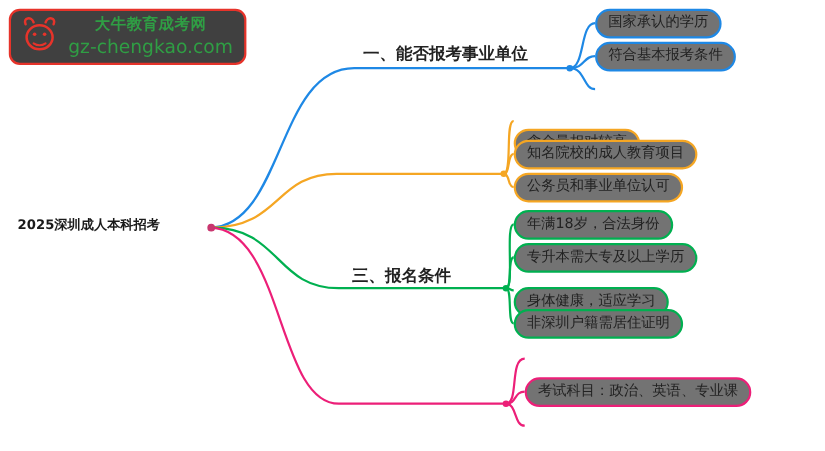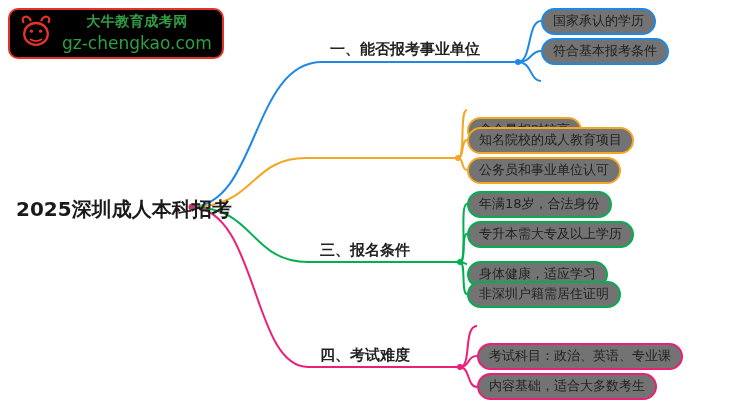--- a/index.html
+++ b/index.html
@@ -4,36 +4,36 @@
 <style>
   html,body{margin:0;padding:0;}
   body{
     width:750px;height:410px;position:relative;overflow:hidden;
     background:#ffffff;
     font-family:"DejaVu Sans","Liberation Sans",sans-serif;
   }
   .links{position:absolute;left:0;top:0;width:750px;height:410px;}
   .root-node{
     position:absolute;left:16px;top:196px;
-    font-size:20px;font-weight:bold;color:#1a1a1a;white-space:nowrap;
+    font-size:12px;font-weight:bold;color:#1a1a1a;white-space:nowrap;
   }
   .branch-label{
     position:absolute;font-size:15px;font-weight:bold;color:#222;white-space:nowrap;
   }
   .leaf{
     position:absolute;background:#737373;border:2px solid #000;border-radius:14px;
     padding:3px 10px;font-size:13px;line-height:1.3;color:#222;white-space:nowrap;
   }
   .b0{border-color:#1e88e5}
   .b1{border-color:#f5a623}
   .b2{border-color:#00b050}
   .b3{border-color:#ec1f78}
   .logo{
     position:absolute;left:8px;top:8px;display:flex;align-items:center;gap:6px;
-    border:2px solid #e6332a;border-radius:10px;padding:3px 10px 4px 6px;background:#000000;
+    border:2px solid #e6332a;border-radius:10px;padding:3px 10px 4px 6px;background:#404040;
   }
   .logo-text{display:flex;flex-direction:column;align-items:center;}
   .logo-name{font-size:14px;font-weight:bold;color:#2f9e44;letter-spacing:.5px;}
   .logo-url{font-size:17px;color:#2f9e44;margin-top:2px;}
 </style>
 </head>
 <body>
 
 <div style="position:absolute;inset:0;">
 
@@ -86,30 +86,28 @@
     <div class="logo-text">
       <div class="logo-name">大牛教育成考网</div>
       <div class="logo-url">gz-chengkao.com</div>
     </div>
   </div>
 
   <div class="root-node">2025深圳成人本科招考</div>
 
   <div class="branch-label" style="left:330px;top:40px;">一、能否报考事业单位</div>
   <div class="branch-label" style="left:320px;top:241px;">三、报名条件</div>
-  <div class="branch-label" style="left:320px;top:346px;">四、考试难度</div>
 
   <div class="leaf b0" style="left:541px;top:8px;">国家承认的学历</div>
   <div class="leaf b0" style="left:541px;top:38px;">符合基本报考条件</div>
 
   <div class="leaf b1" style="left:467px;top:97px;margin-top:20px;">含金量相对较高</div>
   <div class="leaf b1" style="left:467px;top:127px;">知名院校的成人教育项目</div>
   <div class="leaf b1" style="left:467px;top:157px;">公务员和事业单位认可</div>
 
   <div class="leaf b2" style="left:467px;top:191px;">年满18岁，合法身份</div>
   <div class="leaf b2" style="left:467px;top:221px;">专升本需大专及以上学历</div>
   <div class="leaf b2" style="left:467px;top:261px;">身体健康，适应学习</div>
   <div class="leaf b2" style="left:467px;top:281px;">非深圳户籍需居住证明</div>
 
   <div class="leaf b3" style="left:477px;top:343px;">考试科目：政治、英语、专业课</div>
-  <div class="leaf b3" style="left:477px;top:373px;">内容基础，适合大多数考生</div>
 
 </div>
 
 </body></html>

